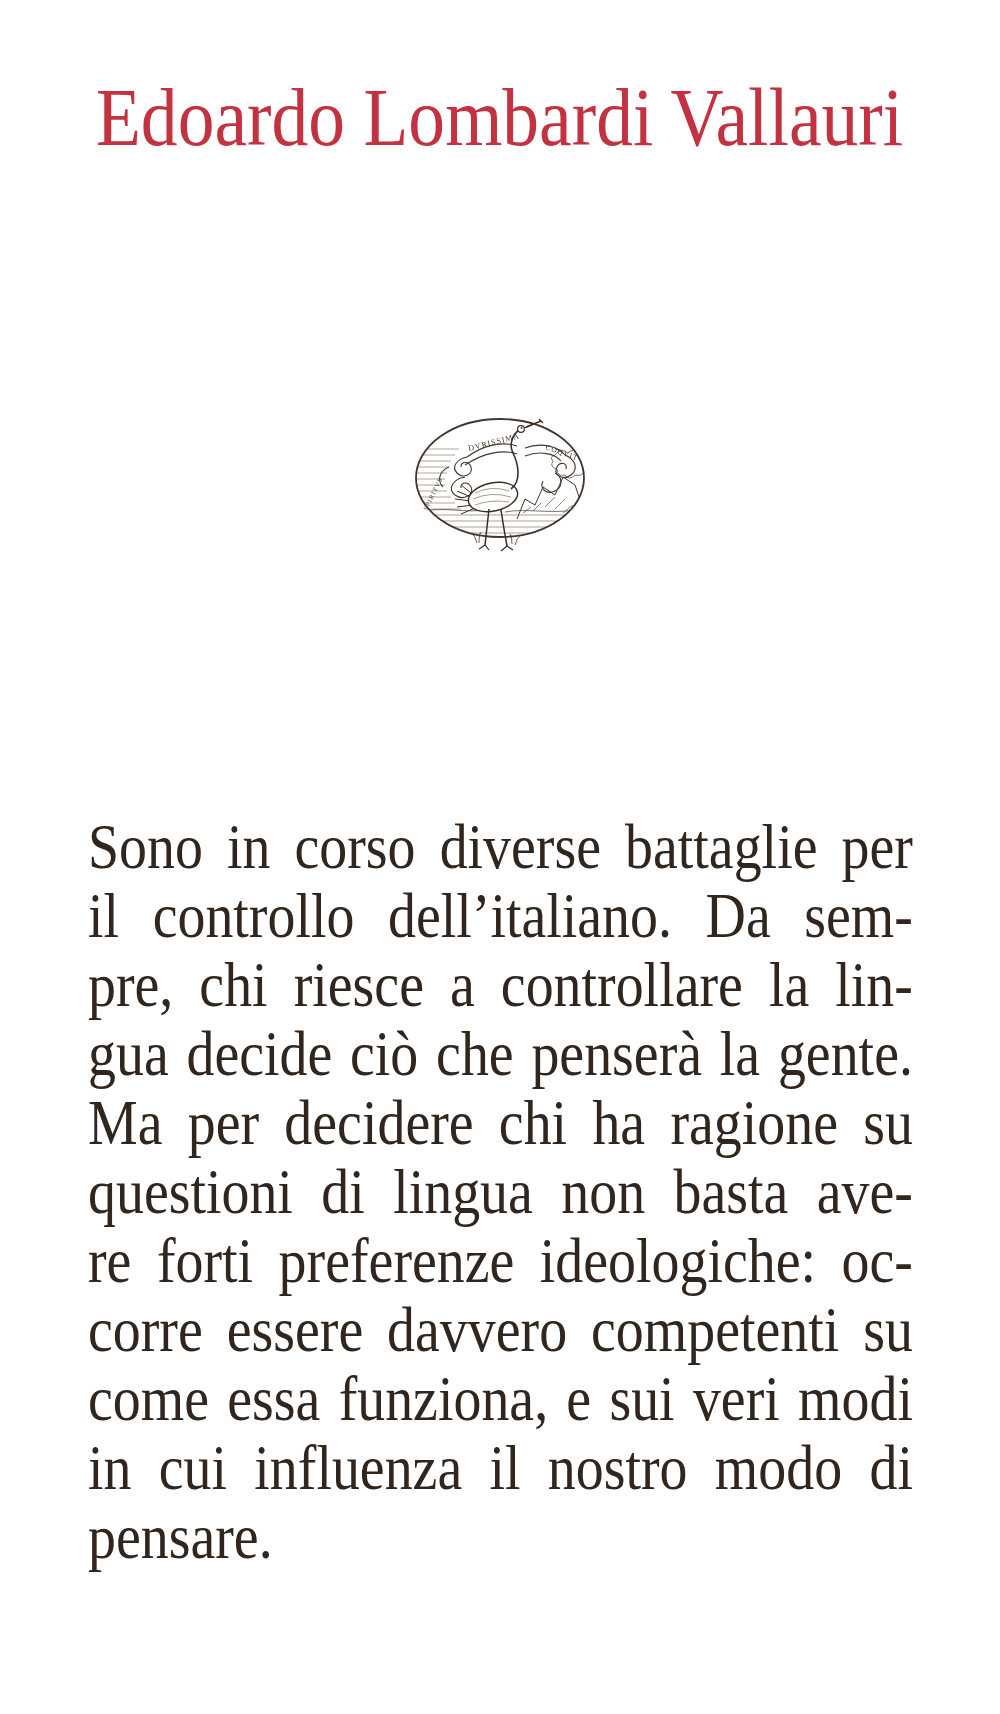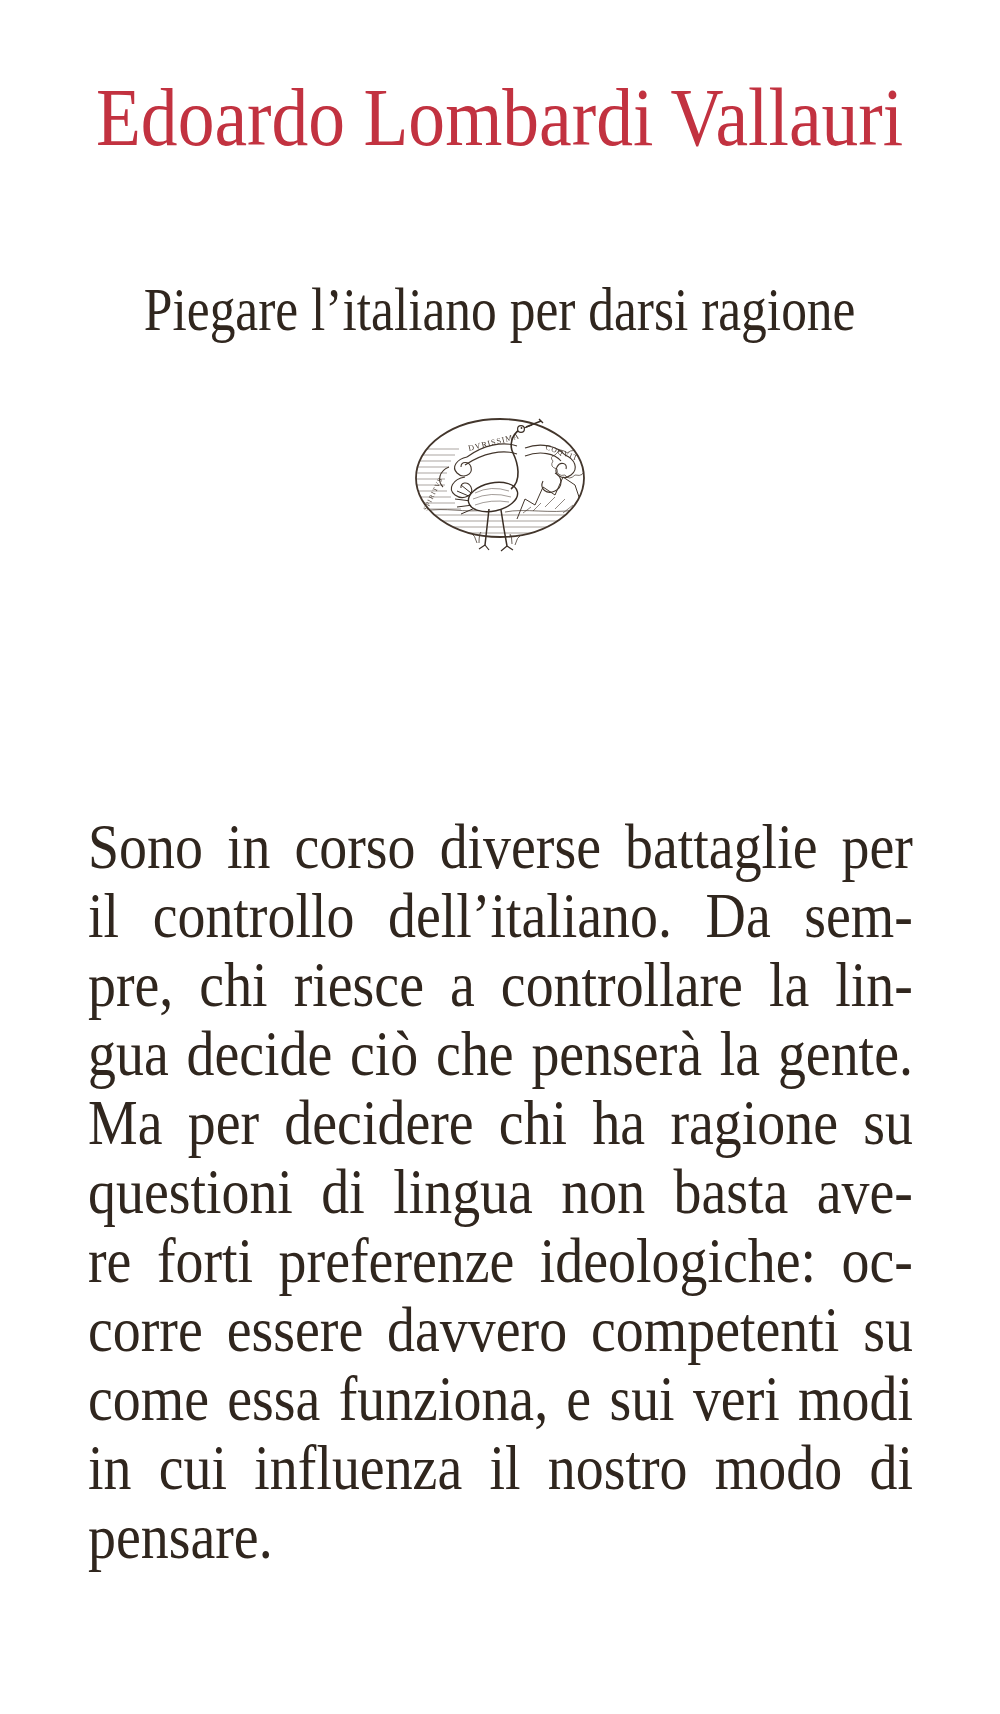--- a/index.html
+++ b/index.html
@@ -44,23 +44,20 @@
 </head>
 <body>
 
 <div class="page">
 
   <div class="center-line author-line">
     <span class="fit">Edoardo Lombardi Vallauri</span>
   </div>
 
 
-  <div class="center-line subtitle-line">
-    <span class="fit">Piegare l’italiano per darsi ragione</span>
-  </div>
 
   <div class="logo">
     <svg viewBox="0 0 190 140" width="190" height="140" aria-hidden="true">
       <defs>
         <clipPath id="ovalClip">
             <ellipse cx="95" cy="63" rx="84" ry="59"></ellipse>
           </clipPath>
       </defs>
 
       <ellipse cx="95" cy="63" rx="84" ry="59" fill="none" stroke="#43362c" stroke-width="1.8"></ellipse>

